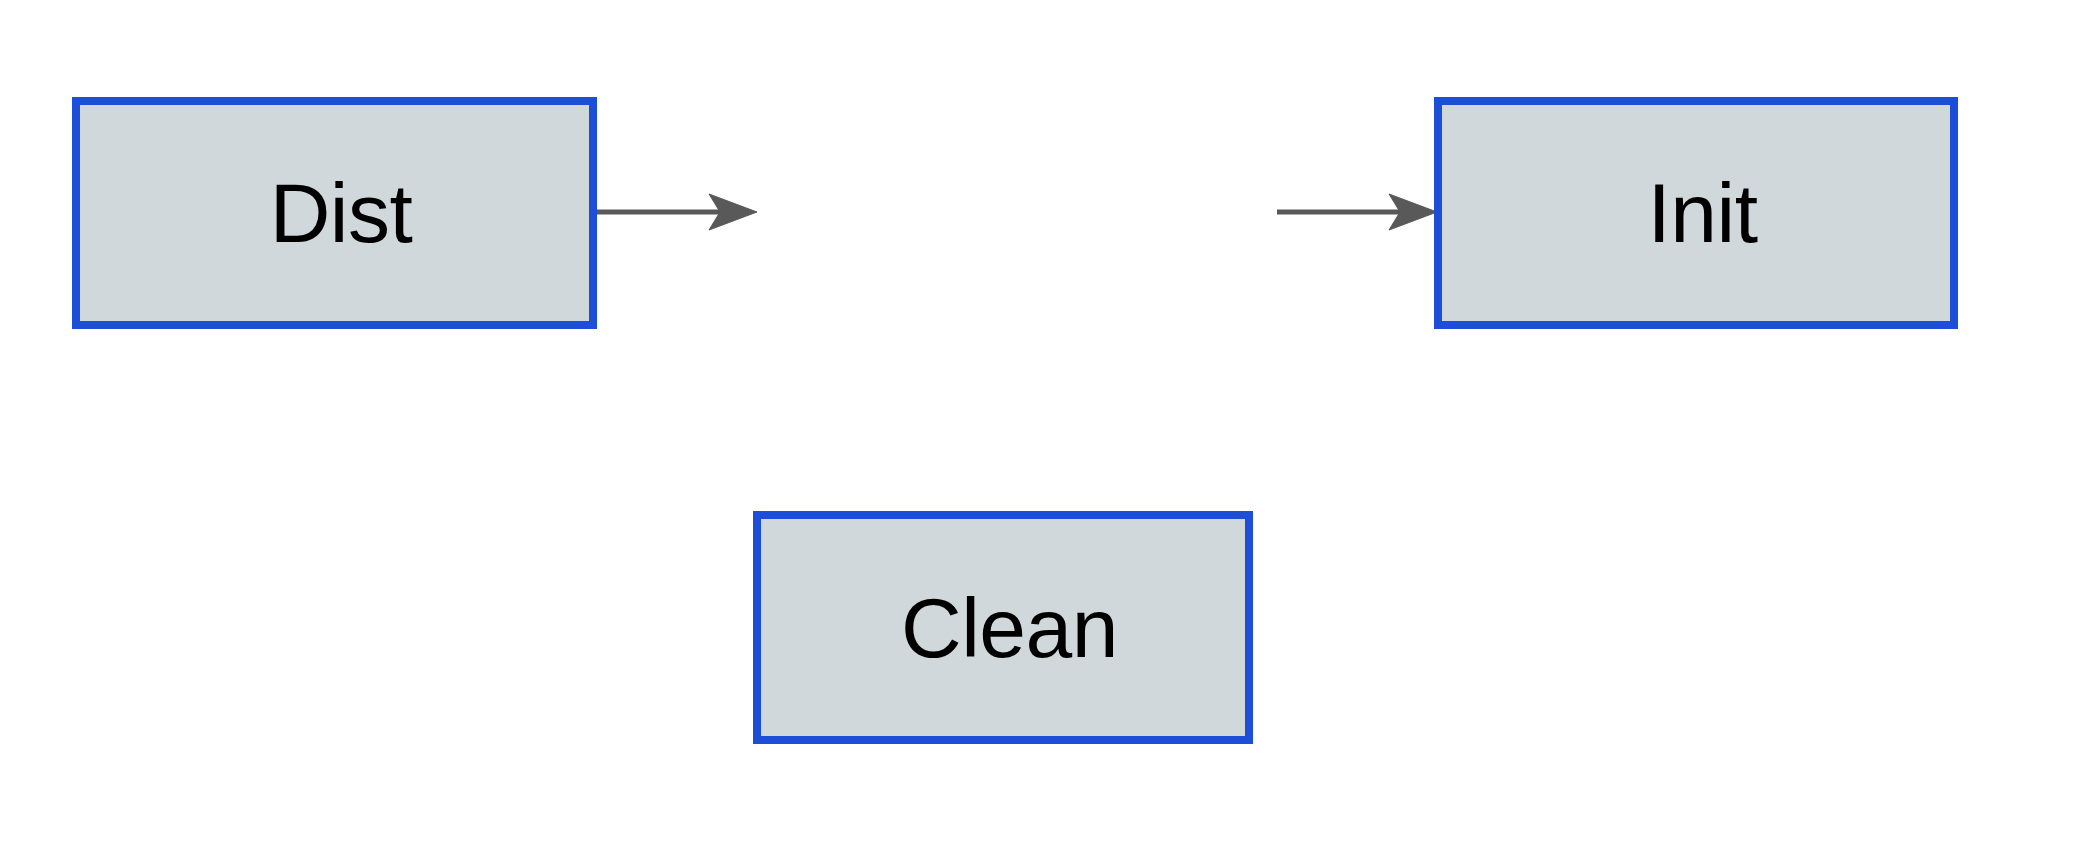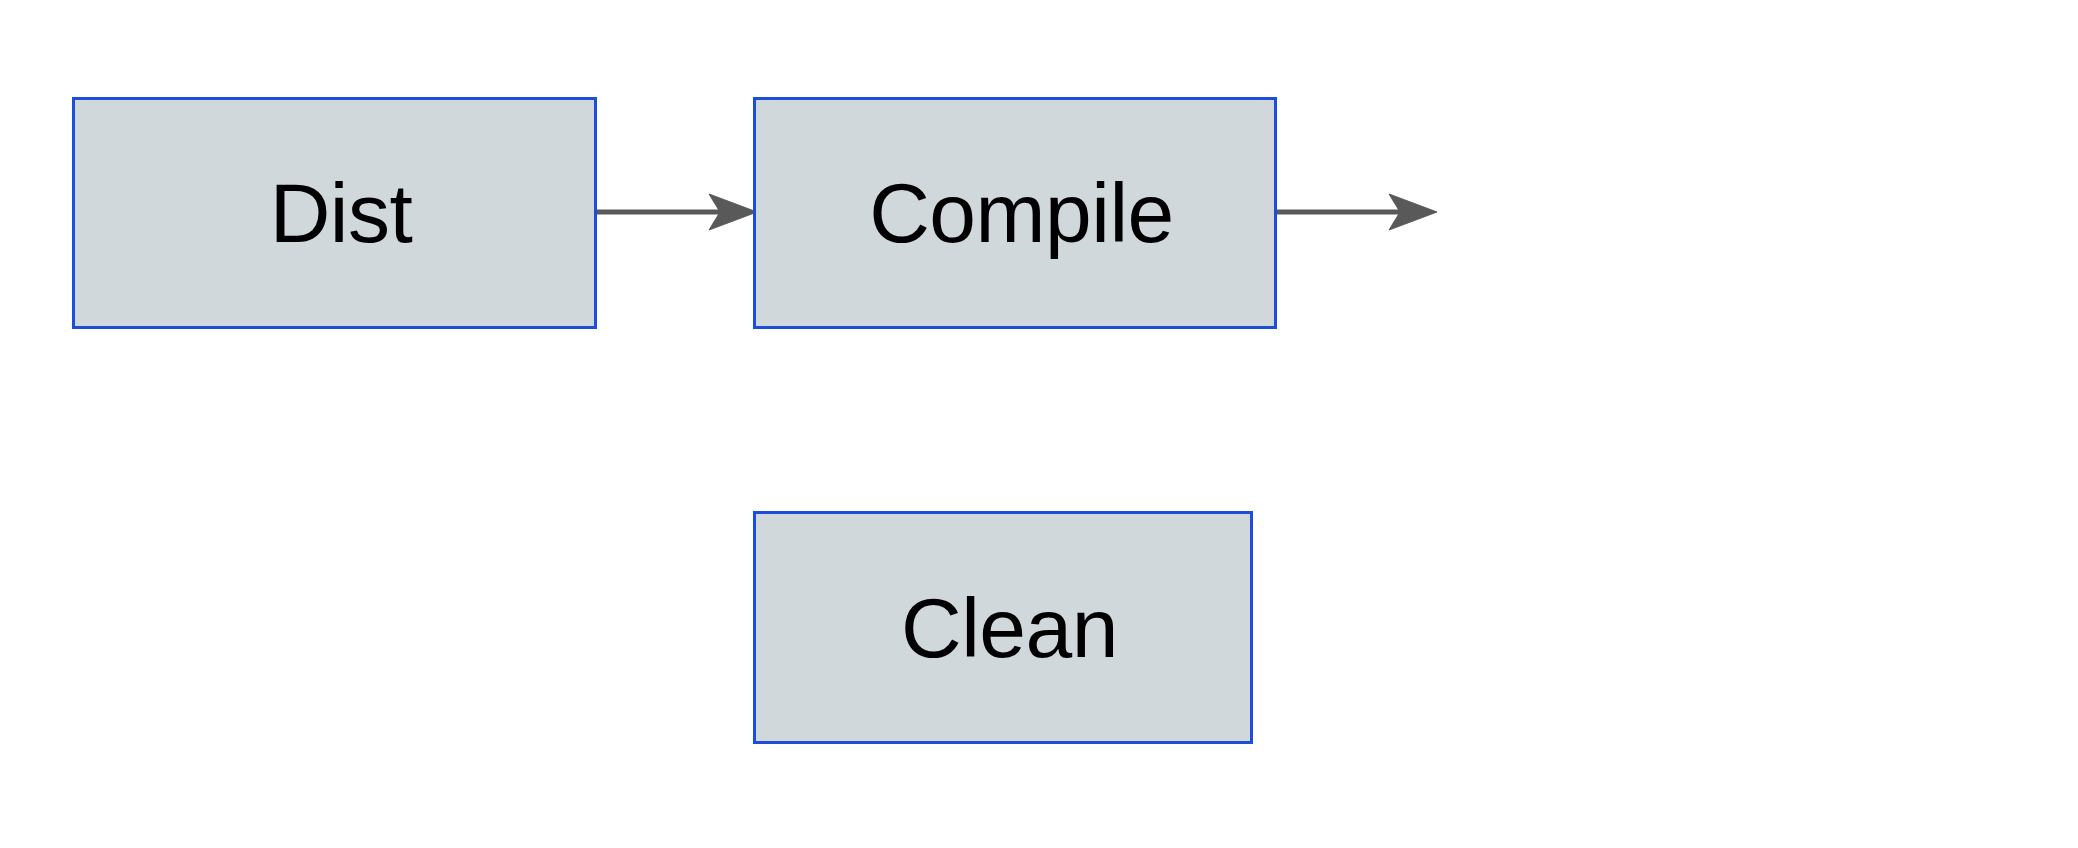--- a/index.html
+++ b/index.html
@@ -18,21 +18,21 @@
     background: #ffffff;
     overflow: hidden;
   }
   .node {
     position: absolute;
     box-sizing: border-box;
     display: flex;
     align-items: center;
     justify-content: center;
     background: #d0d8dc;
-    border: 3px solid #1d4ed8;
+    border: 8px solid #1d4ed8;
     padding-left: 13px;
   }
   .node-label {
     font-family: "Liberation Sans", sans-serif;
     font-size: 84px;
     font-weight: 400;
     line-height: 1;
     color: #000000;
     letter-spacing: -0.5px;
     white-space: nowrap;
@@ -77,22 +77,22 @@
     <g>
       <path class="edge-path" d="M 1277 212 L 1413 212"></path>
       <path class="edge-head" d="M 1437 212 L 1389 230 L 1400 212 L 1389 194 Z"></path>
     </g>
   </svg>
 
   <div class="node" id="node-dist">
     <span class="node-label">Dist</span>
   </div>
 
-  <div class="node" id="node-compile">
-    <span class="node-label">Compile</span>
+
+  <div class="node" id="node-init">
+    <span class="node-label">Init</span>
   </div>
-
 
   <div class="node" id="node-clean">
     <span class="node-label">Clean</span>
   </div>
 
 </div>
 
 </body></html>

